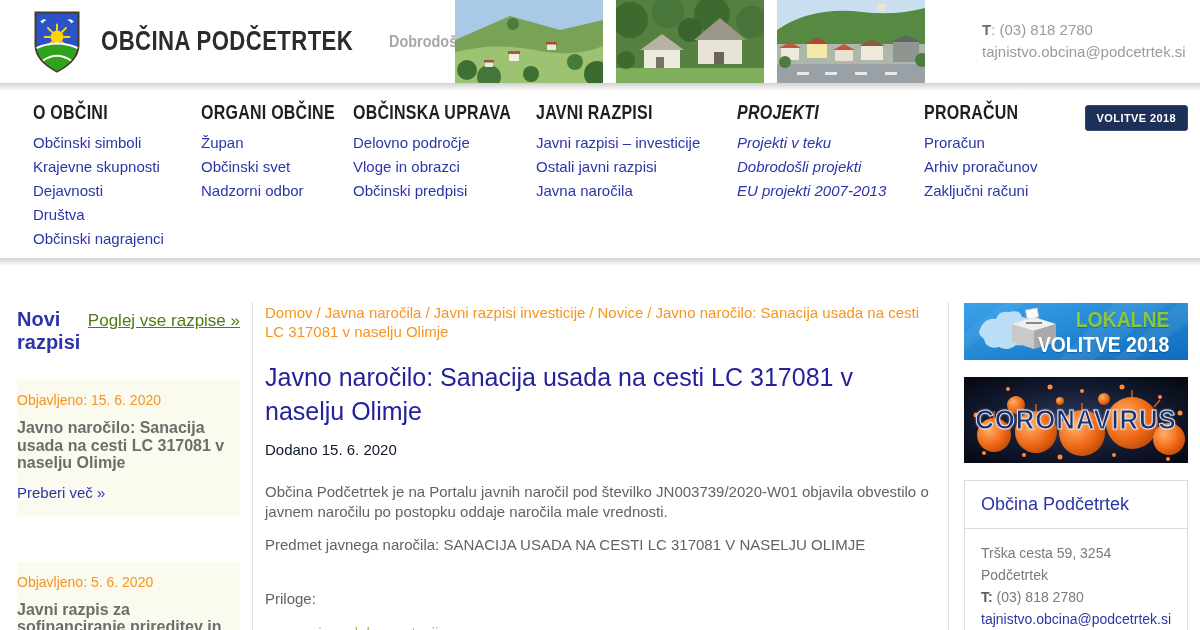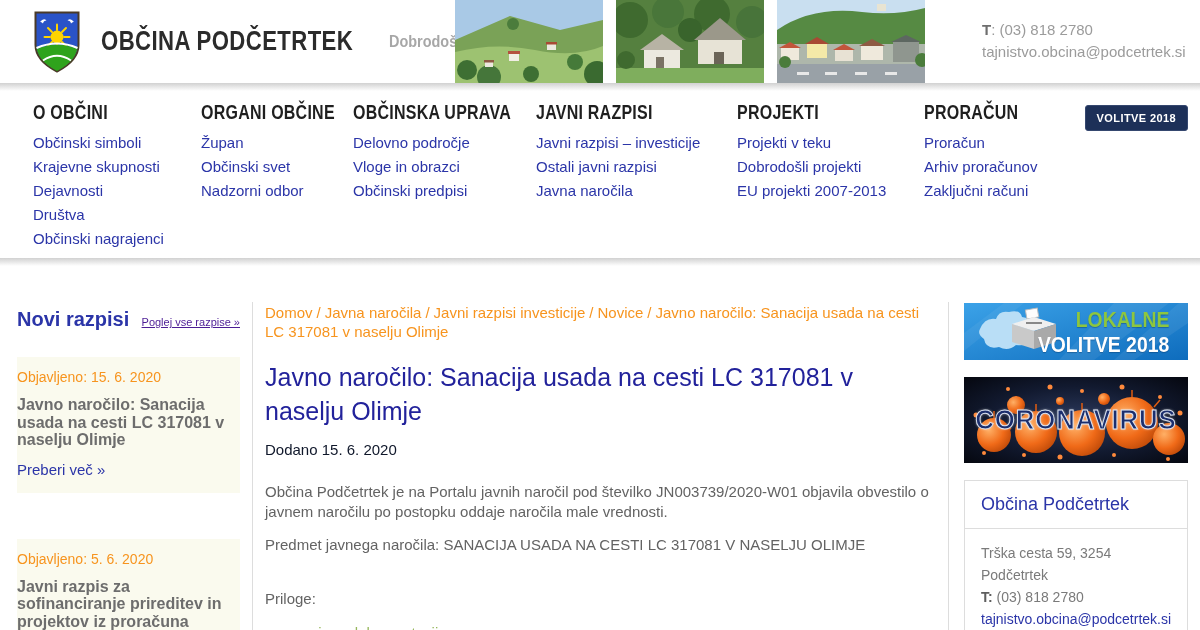--- a/index.html
+++ b/index.html
@@ -35,37 +35,37 @@
 
   
   .main-nav { position:relative; height:167px; background:#fff; }
   .nav-cols { display:flex; padding:10px 0 0 33px; }
   .nav-col h3 {
     display:inline-block; font-size:20px; font-weight:700; color:#1f1f1f;
     transform:scaleX(.8); transform-origin:left center; white-space:nowrap;
     margin-bottom:7px; cursor:pointer; letter-spacing:.3px;
   }
   .nav-col a { display:block; font-size:15px; color:#2b35a8; text-decoration:none; line-height:24px; cursor:pointer; }
-  .c1{width:168px;} .c2{width:152px;} .c3{width:183px;} .c4{width:201px;} .c5{width:187px;} .c6{width:150px;}
+  .c1{width:168px;} .c2{width:152px;} .c3{width:183px;} .c4{width:201px;} .c5{width:187px;font-style:italic;} .c6{width:150px;}
   .volitve-btn {
     position:absolute; top:14px; right:12px;
     background:#1d3058; color:#fff; font-size:11px; font-weight:700;
     padding:6px 11px; border:1px solid #35476f; border-radius:3px; cursor:pointer; letter-spacing:.4px;
   }
 
   
   .content { position:relative; width:1200px; height:365px; background:#fff; }
   .vdiv { position:absolute; top:36px; bottom:0; width:1px; background:#ddd; }
   .vdiv.left { left:252px; } .vdiv.right { left:948px; }
 
   
   .sidebar { position:absolute; left:17px; top:42px; width:223px; }
   .sidebar-head { display:flex; align-items:baseline; justify-content:space-between; margin-bottom:26px; }
   .sidebar-head h2 { font-size:20px; font-weight:700; color:#2b35a8; }
-  .see-all { font-size:11px; color:#4c1d95; text-decoration:underline; cursor:pointer; white-space:nowrap; }
+  .see-all { font-size:17px; color:#4d7c0f; text-decoration:underline; cursor:pointer; white-space:nowrap; }
   .news-card { background:#fafaee; padding:12px 0 14px; margin-bottom:46px; cursor:pointer; }
   .news-date { font-size:14px; color:#f7941e; margin-bottom:11px; }
   .news-title { font-size:16px; font-weight:700; color:#6d6d6d; line-height:17.5px; margin-bottom:12px; }
   .read-more { font-size:15px; color:#2b35a8; text-decoration:none; cursor:pointer; }
 
   
   .main-article { position:absolute; left:265px; top:37px; width:672px; }
   .breadcrumb { font-size:15px; color:#f7941e; line-height:19px; }
   .breadcrumb span { cursor:pointer; }
   .breadcrumb .sep { margin:0 4px; cursor:default; }

